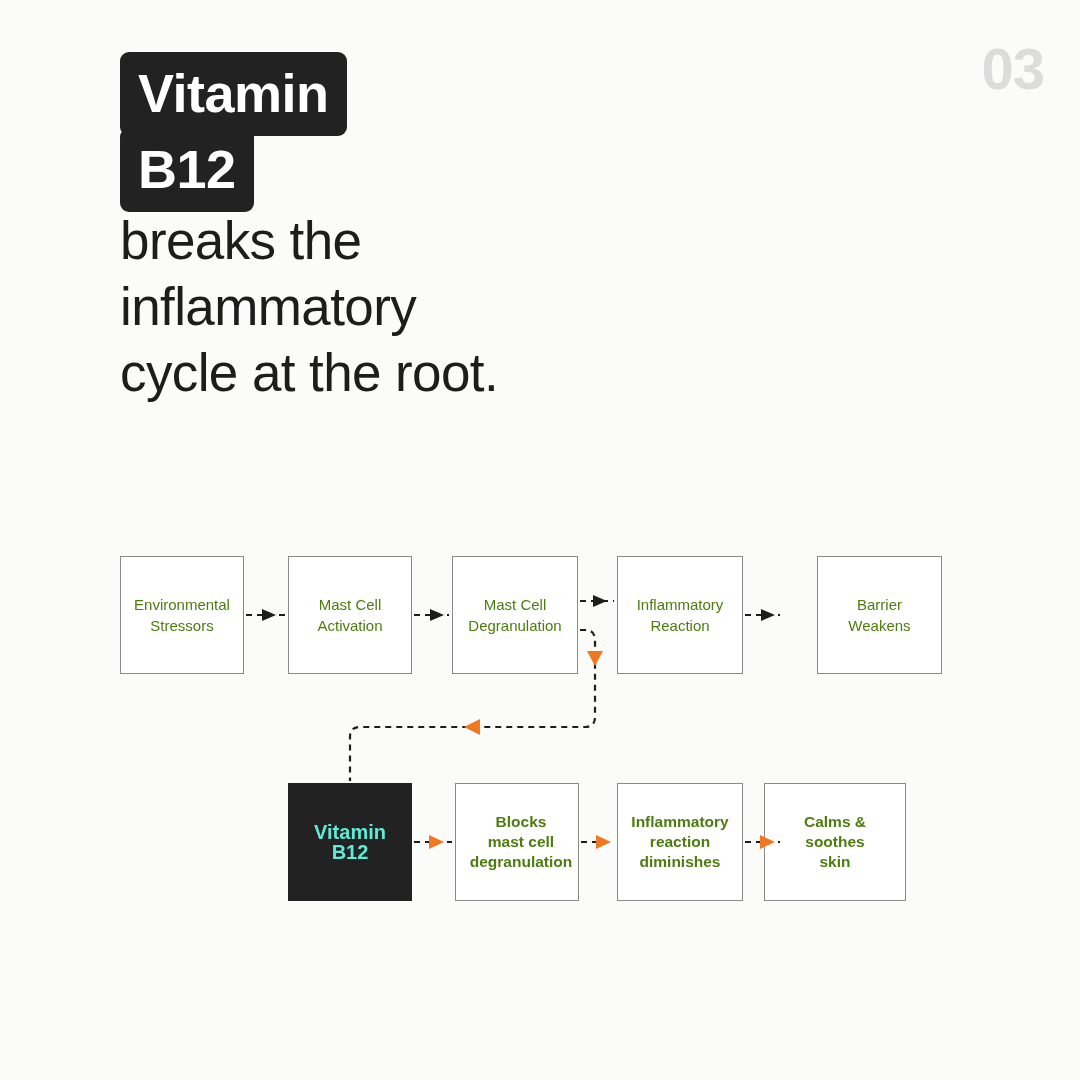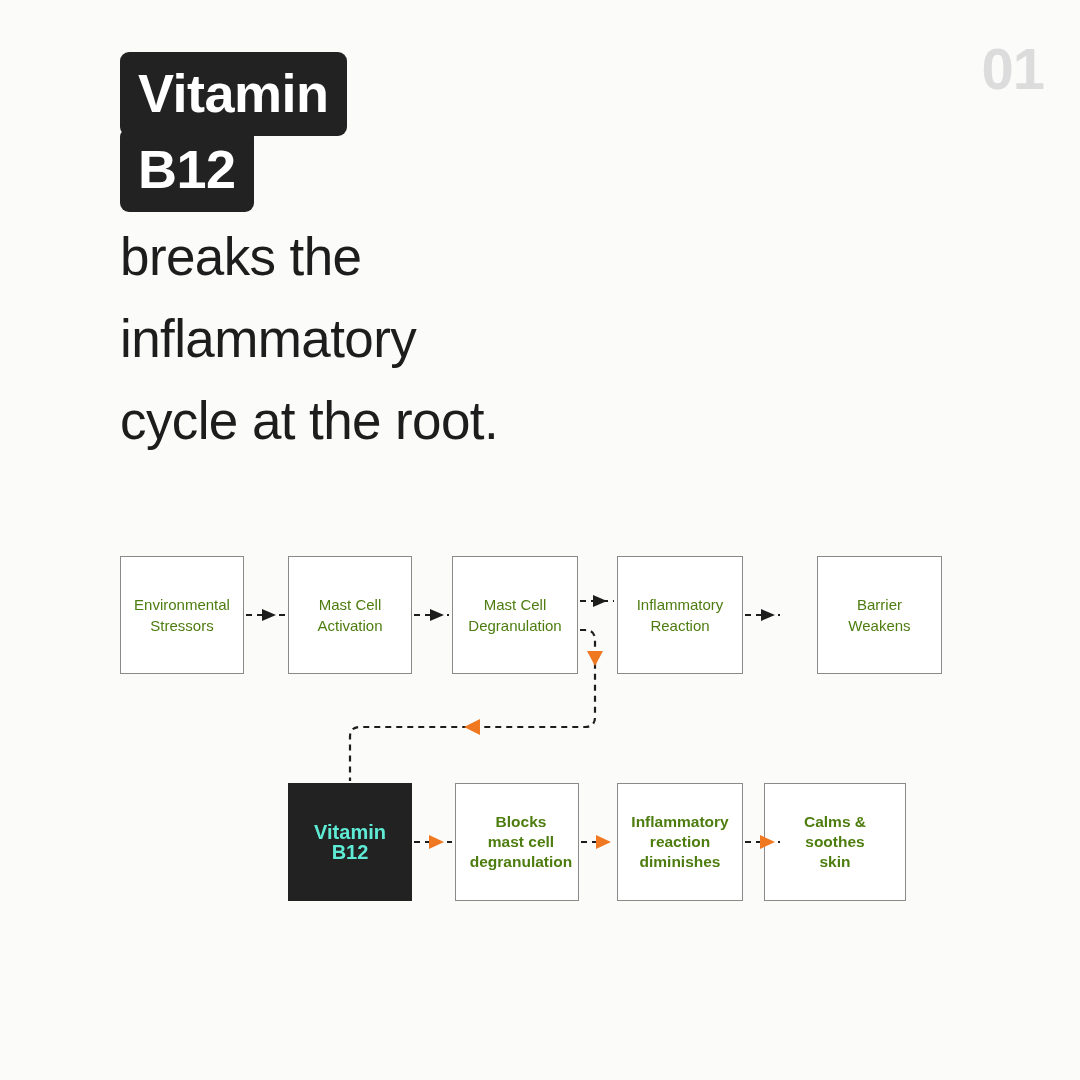--- a/index.html
+++ b/index.html
@@ -40,21 +40,21 @@
     position: absolute;
     left: 120px;
     top: 208px;
     width: 560px;
     font-size: 53px;
     line-height: 66px;
     font-weight: 400;
     color: #1d1d1d;
     letter-spacing: -0.6px;
   }
-  .subhead div { display: block; margin-top: 16px; }
+  .subhead div { display: block; }
 
   .corner-number {
     position: absolute;
     right: 36px;
     top: 40px;
     font-size: 58px;
     font-weight: 700;
     color: #dcdcdc;
     letter-spacing: -1px;
     line-height: 1;
@@ -97,21 +97,21 @@
     font-size: 20px;
     font-weight: 700;
   }
   .node .label { padding: 0 7px; white-space: pre-line; }
 </style>
 </head>
 <body>
 
 <div id="page">
 
-  <div class="corner-number">01</div>
+  <div class="corner-number">03</div>
 
   <div class="badge-wrap" id="badge-vitamin">
     <span class="badge">Vitamin</span>
   </div>
   <div class="badge-wrap" id="badge-b12">
     <span class="badge">B12</span>
   </div>
 
   <div class="subhead">
     <div>breaks the</div>

